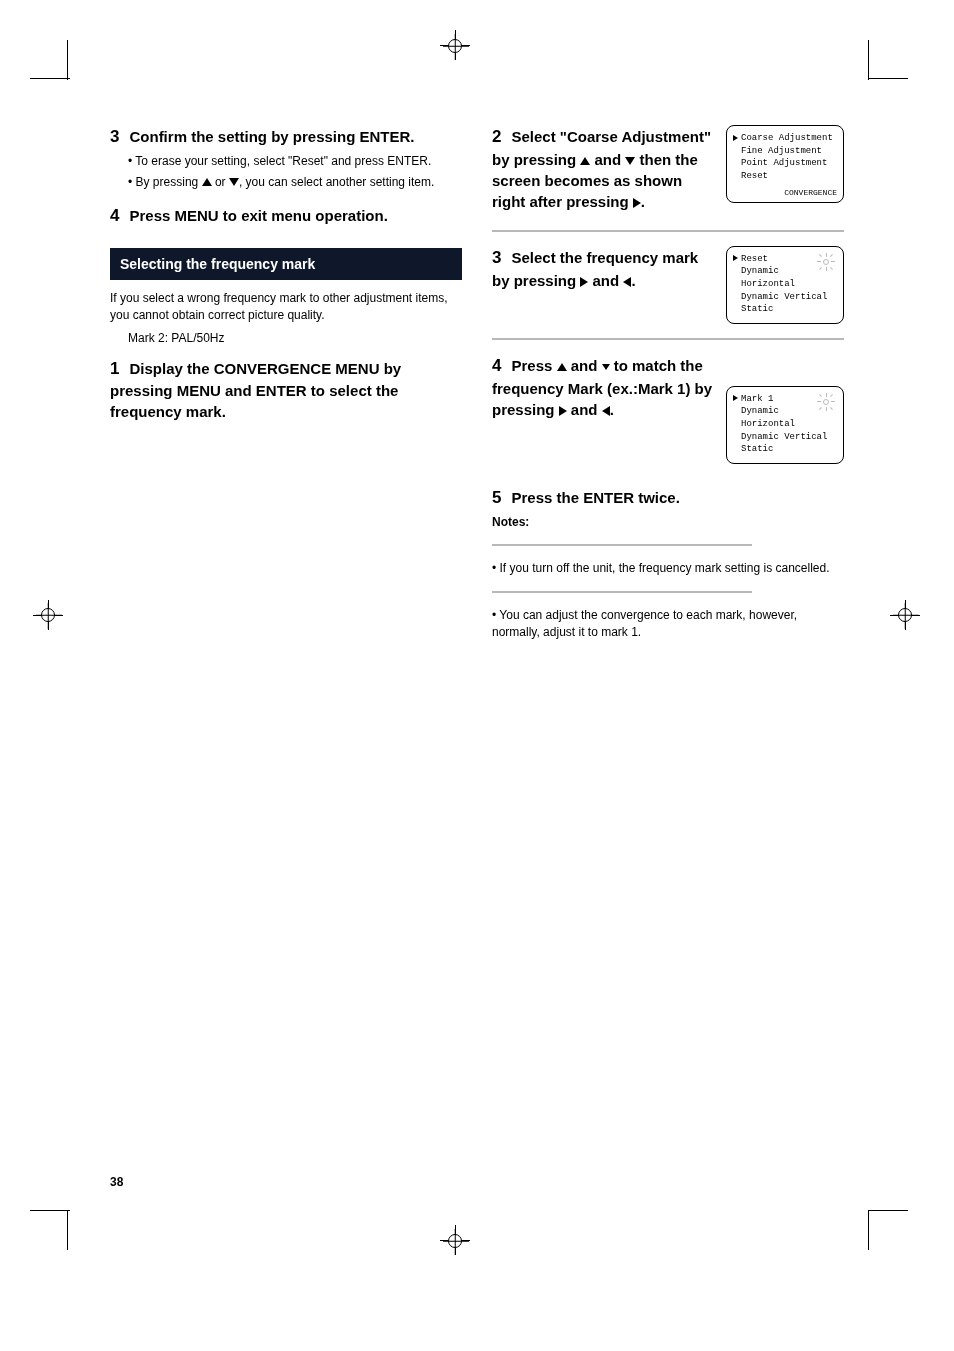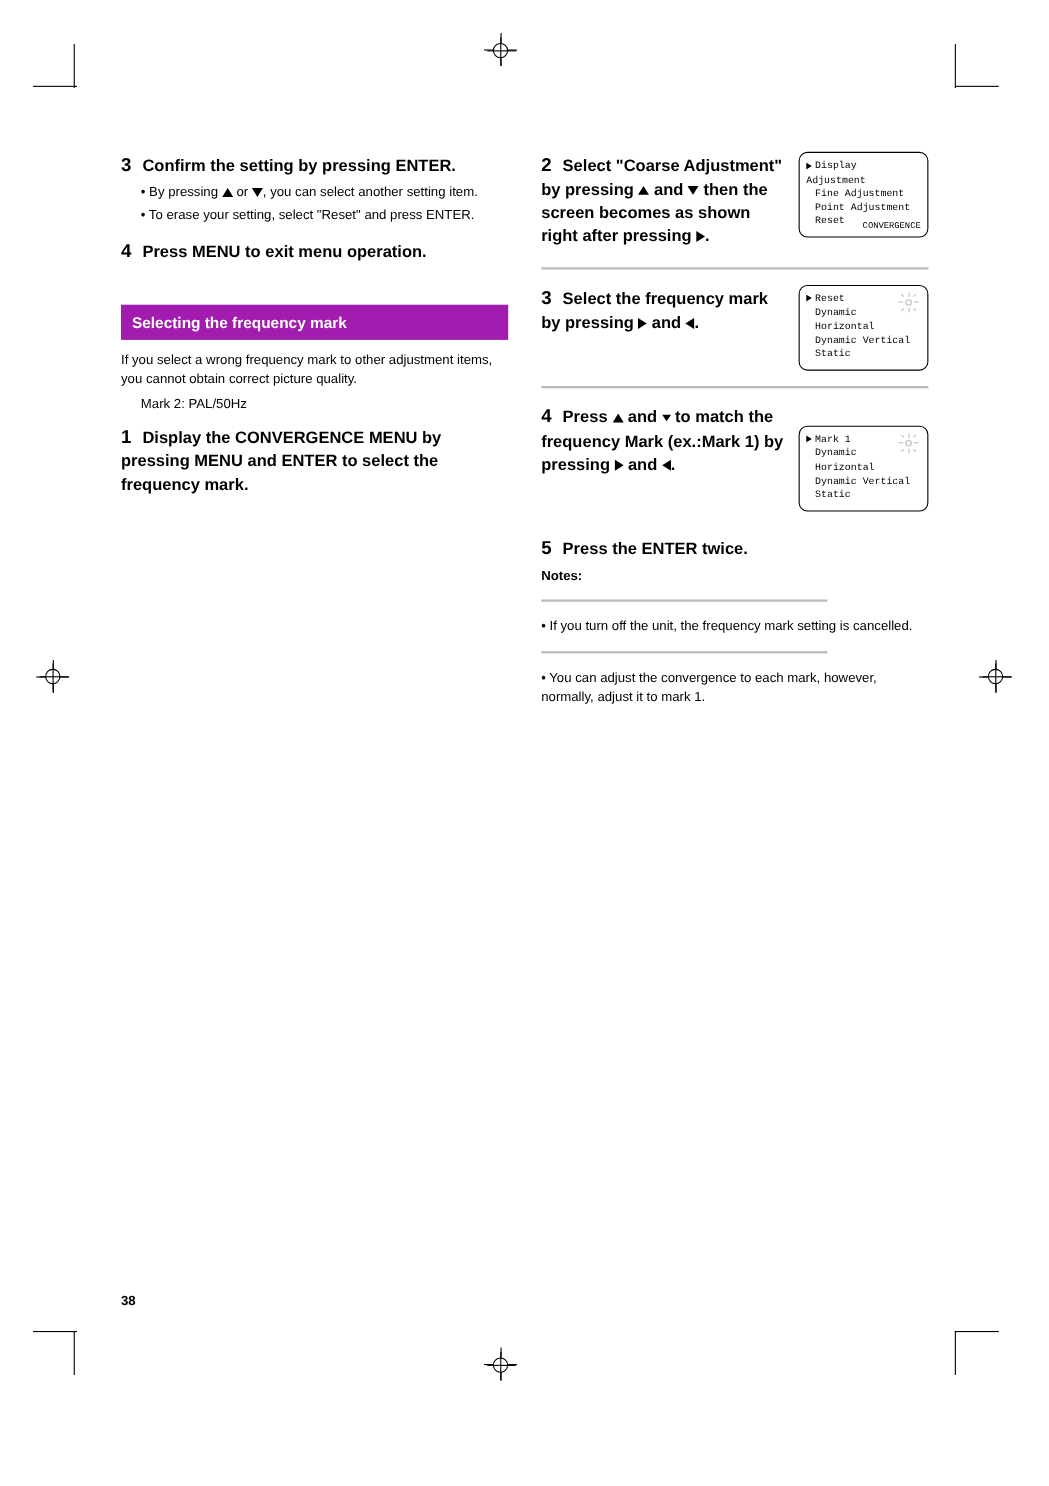--- a/index.html
+++ b/index.html
@@ -49,36 +49,36 @@
   .reg-circle::before { left: 50%; top: -6px; width: 0.5px; height: 26px; transform: translateX(-50%); }
   .reg-circle::after  { top: 50%; left: -6px; height: 0.5px; width: 26px; transform: translateY(-50%); }
   .reg-tc { left: 448px; top: 39px; }
   .reg-bc { left: 448px; top: 1234px; }
   .reg-ml { left: 41px;  top: 608px; }
   .reg-mr { left: 898px; top: 608px; }
 
   .page {
     position: absolute;
     left: 110px;
-    top: 138px;
+    top: 125px;
     width: 735px;
   }
   .cols { display: flex; gap: 30px; }
   .col { width: 352px; }
   .col p { margin: 0 0 4px 0; line-height: 1.4; }
   .step-head { font-size: 15px; font-weight: bold; margin: 0 0 6px 0; line-height: 1.4; vertical-align: baseline; }
   .step-head .num { font-size: 17px; padding-right: 10px; }
   .indent { padding-left: 18px; }
   .freq-bar {
-    background: #a21caf;
+    background: #0f172a;
     color: #fff;
     font-weight: bold;
     font-size: 14px;
     padding: 8px 10px;
-    margin-top: 36px;
+    margin-top: 20px;
   }
   .tri-up::before    { content: ""; display:inline-block; border-left:5px solid transparent; border-right:5px solid transparent; border-bottom:8px solid #000; vertical-align:middle; }
   .tri-down::before  { content: ""; display:inline-block; border-left:5px solid transparent; border-right:5px solid transparent; border-top:8px solid #000; vertical-align:middle; }
   .tri-left::before  { content: ""; display:inline-block; border-top:5px solid transparent; border-bottom:5px solid transparent; border-right:8px solid #000; vertical-align:middle; }
   .tri-right::before { content: ""; display:inline-block; border-top:5px solid transparent; border-bottom:5px solid transparent; border-left:8px solid #000; vertical-align:middle; }
   .tri-down-sm::before  { content: ""; display:inline-block; border-left:4px solid transparent; border-right:4px solid transparent; border-top:6px solid #000; vertical-align:middle; }
   .rule { border: none; border-top: 2px solid #b8b8b8; margin: 14px 0; }
   .rule-short { border: none; border-top: 2px solid #b8b8b8; margin: 14px 0; width: 260px; }
   .screen {
     border: 1px solid #000;
@@ -138,24 +138,24 @@
 <div class="reg-circle reg-mr"></div>
 
 <div class="page">
   <div class="cols">
 
     <div class="col">
       <p class="step-head">
         <span class="num">3</span><span>Confirm the setting by pressing ENTER.</span>
       </p>
       <div class="indent">
+        <p>• To erase your setting, select "Reset" and press ENTER.</p>
         <p>
           <span>• By pressing </span><span class="tri-up"></span><span> or </span><span class="tri-down"></span><span>, you can select another setting item.</span>
         </p>
-        <p>• To erase your setting, select "Reset" and press ENTER.</p>
       </div>
 
       <p class="step-head" style="margin-top:14px">
         <span class="num">4</span><span>Press MENU to exit menu operation.</span>
       </p>
 
       <div class="freq-bar">Selecting the frequency mark</div>
 
       <p style="margin-top:10px">If you select a wrong frequency mark to other adjustment items, you cannot obtain correct picture quality.</p>
 
@@ -171,21 +171,21 @@
 
     <div class="col">
 
       <div class="block-right">
         <div class="txt">
           <p class="step-head">
             <span class="num">2</span><span>Select "Coarse Adjustment" by pressing </span><span class="tri-up"></span><span> and </span><span class="tri-down"></span><span> then the screen becomes as shown right after pressing </span><span class="tri-right"></span><span>.</span>
           </p>
         </div>
         <div class="screen">
-          <div><span class="sel"></span><span>Display Adjustment</span></div>
+          <div><span class="sel"></span><span>Coarse Adjustment</span></div>
           <div style="padding-left:8px">Fine Adjustment</div>
           <div style="padding-left:8px">Point Adjustment</div>
           <div style="padding-left:8px">Reset</div>
           <div style="position:absolute; bottom:4px; right:6px; font-size:8px">CONVERGENCE</div>
         </div>
       </div>
 
       <hr class="rule">
 
       <div class="block-right">
@@ -214,21 +214,21 @@
       </div>
 
       <hr class="rule">
 
       <div class="block-right">
         <div class="txt">
           <p class="step-head">
             <span class="num">4</span><span>Press </span><span class="tri-up"></span><span> and </span><span class="tri-down-sm"></span><span> to match the frequency Mark (ex.:Mark 1) by pressing </span><span class="tri-right"></span><span> and </span><span class="tri-left"></span><span>.</span>
           </p>
         </div>
-        <div class="screen" style="margin-top:20px">
+        <div class="screen" style="margin-top:32px">
           <div class="sun">
             <div class="core"></div>
               <div class="ray r1"></div>
               <div class="ray r2"></div>
               <div class="ray r3"></div>
               <div class="ray r4"></div>
               <div class="ray r5"></div>
               <div class="ray r6"></div>
               <div class="ray r7"></div>
               <div class="ray r8"></div>

